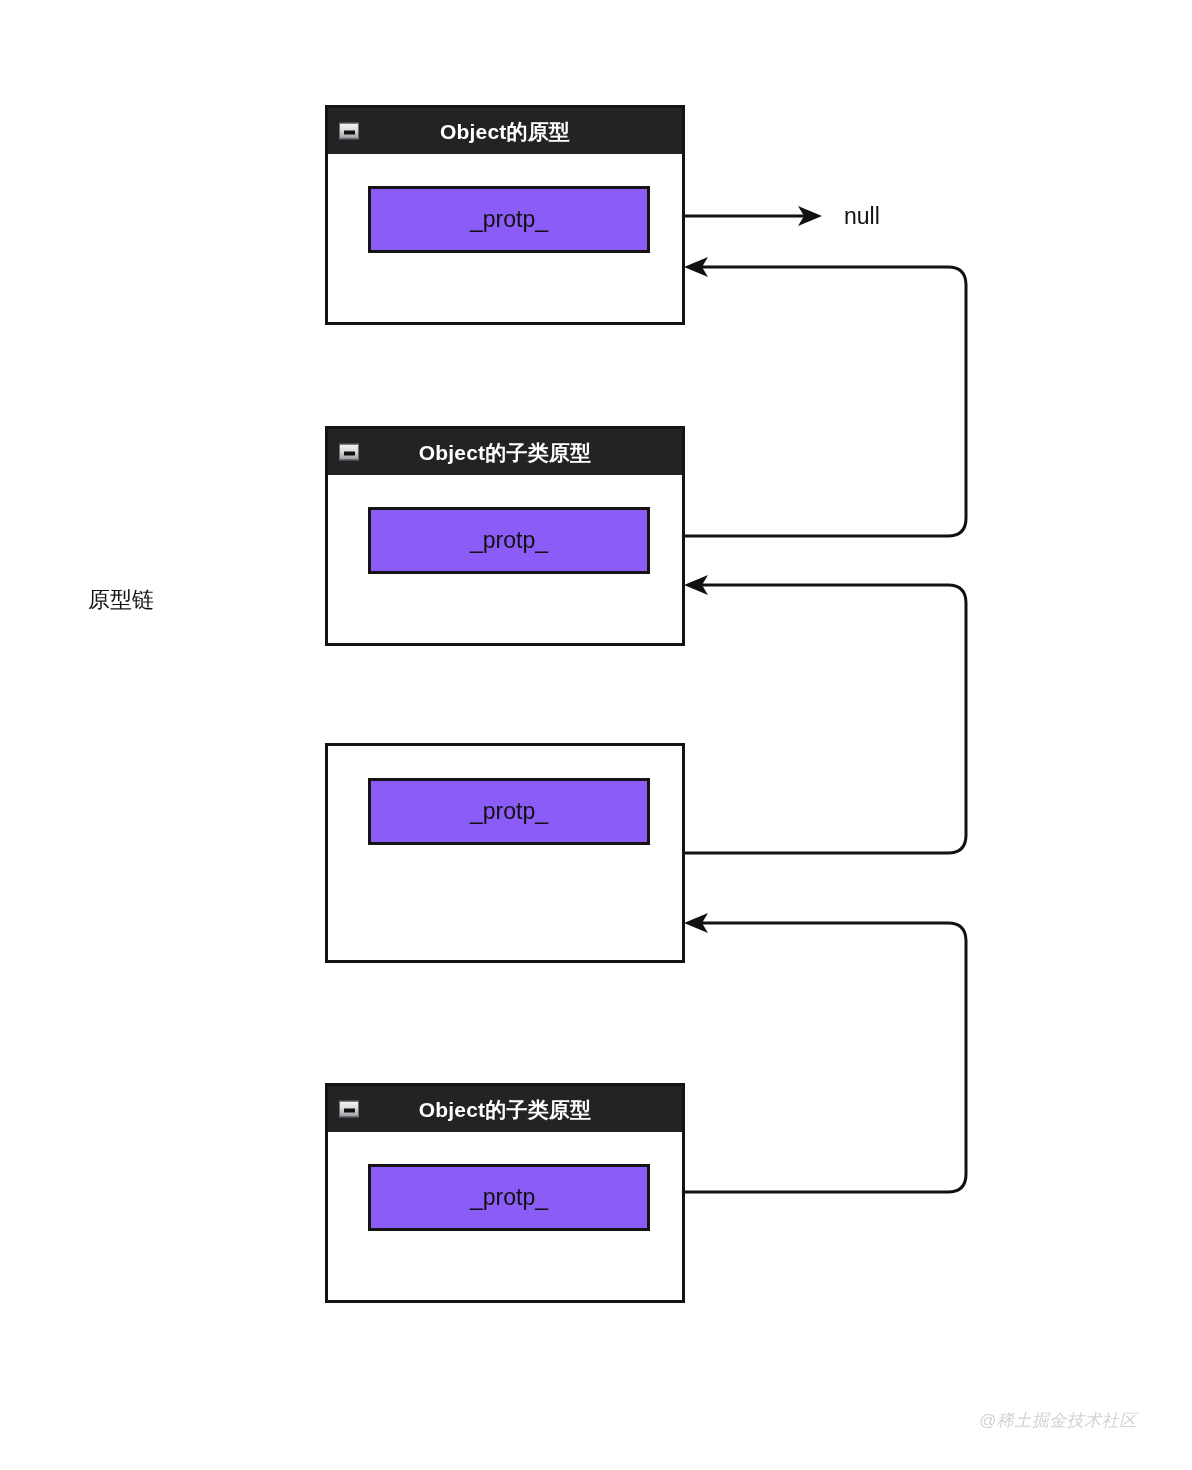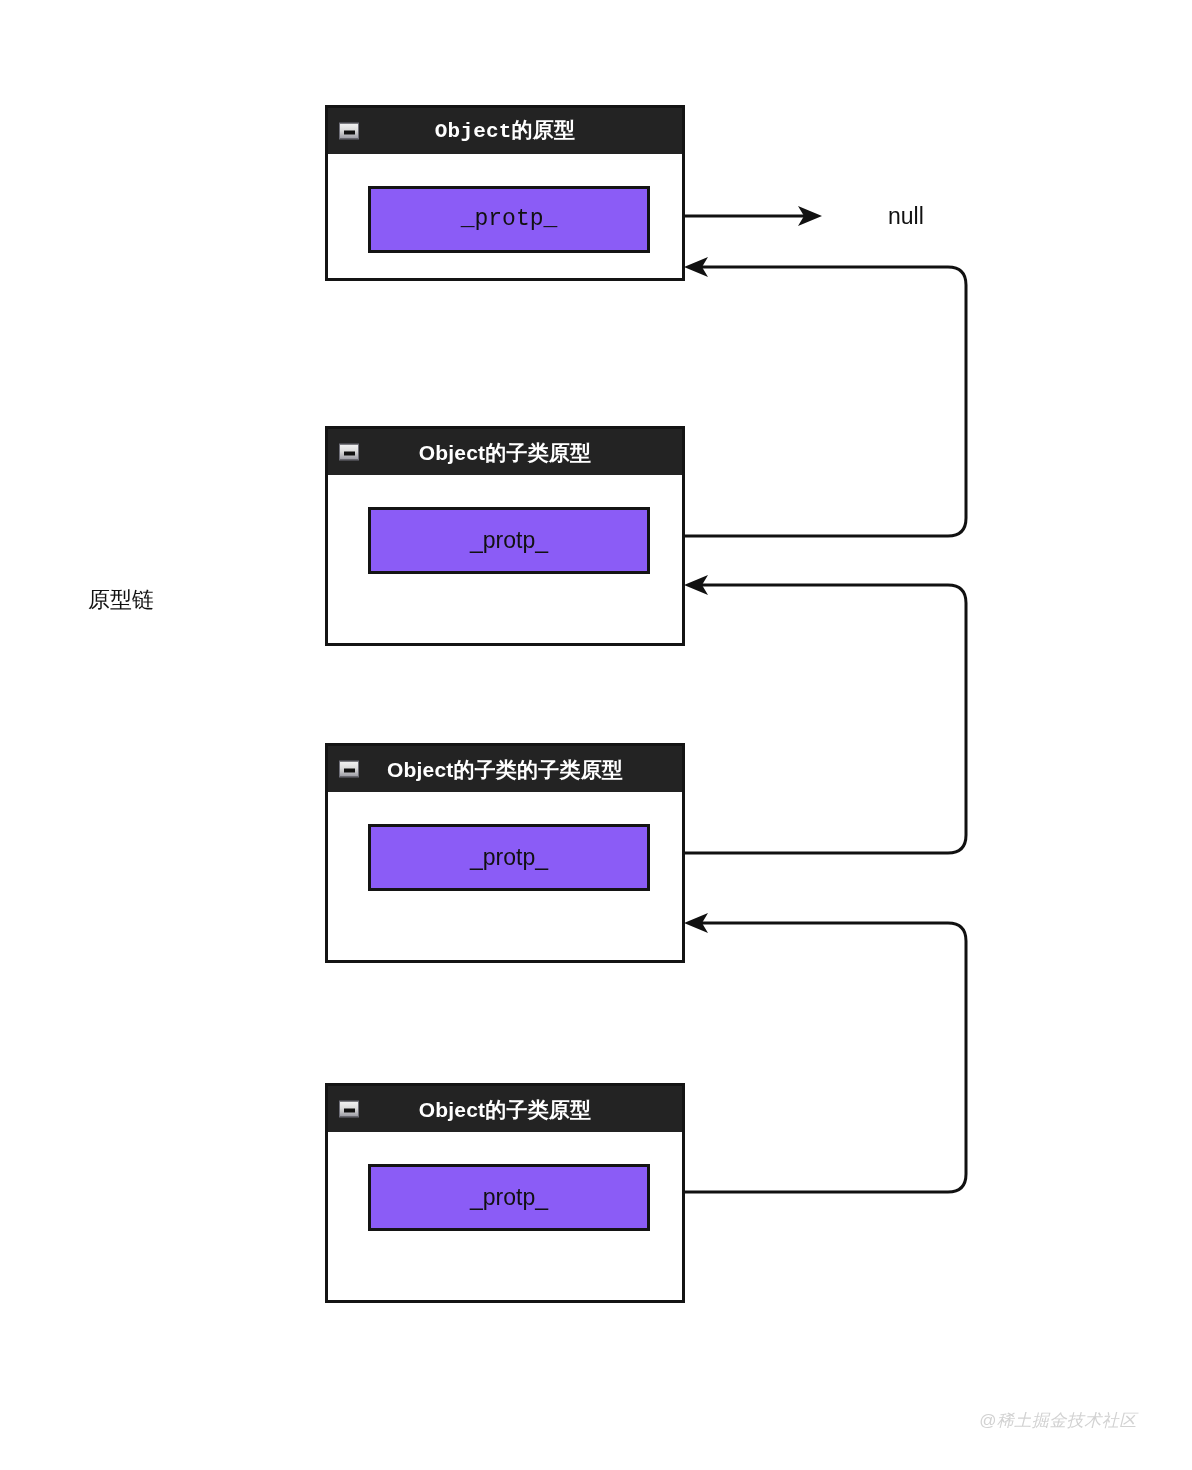--- a/index.html
+++ b/index.html
@@ -142,21 +142,21 @@
       <path d="M 647 853 L 948 853 Q 966 853 966 835 L 966 603 Q 966 585 948 585 L 700 585"></path>
       <polygon points="684,585 708,575 702,585 708,595"></polygon>
     </g>
 
     <g>
       <path d="M 647 1192 L 948 1192 Q 966 1192 966 1174 L 966 941 Q 966 923 948 923 L 700 923"></path>
       <polygon points="684,923 708,913 702,923 708,933"></polygon>
     </g>
   </svg>
 
-  <div class="node" style="left:325px; top:105px; width:360px; height:176px;font-family:Liberation Mono, monospace;">
+  <div class="node" style="left:325px; top:105px; width:360px; height:220px;">
     <div class="node-header">
       <span class="minimize-icon">
           <span class="bar"></span>
         </span>
       <span class="node-title">Object的原型</span>
     </div>
     <div class="node-body">
       <div class="field-box" style="left:40px; top:32px; width:282px; height:67px;">
         <span class="field-label">_protp_</span>
       </div>
@@ -171,26 +171,20 @@
       <span class="node-title">Object的子类原型</span>
     </div>
     <div class="node-body">
       <div class="field-box" style="left:40px; top:32px; width:282px; height:67px;">
         <span class="field-label">_protp_</span>
       </div>
     </div>
   </div>
 
   <div class="node" style="left:325px; top:743px; width:360px; height:220px;">
-    <div class="node-header">
-      <span class="minimize-icon">
-          <span class="bar"></span>
-        </span>
-      <span class="node-title">Object的子类的子类原型</span>
-    </div>
     <div class="node-body">
       <div class="field-box" style="left:40px; top:32px; width:282px; height:67px;">
         <span class="field-label">_protp_</span>
       </div>
     </div>
   </div>
 
   <div class="node" style="left:325px; top:1083px; width:360px; height:220px;">
     <div class="node-header">
       <span class="minimize-icon">
@@ -200,17 +194,17 @@
     </div>
     <div class="node-body">
       <div class="field-box" style="left:40px; top:32px; width:282px; height:67px;">
         <span class="field-label">_protp_</span>
       </div>
     </div>
   </div>
 
   <div class="free-text" id="chain-label" style="left:88px; top:589px;">原型链</div>
 
-  <div class="free-text" id="null-label" style="left:888px; top:205px;">null</div>
+  <div class="free-text" id="null-label" style="left:844px; top:205px;">null</div>
 
   <div id="watermark" style="left:979px; top:1412px;">@稀土掘金技术社区</div>
 
 </div>
 
 </body></html>

